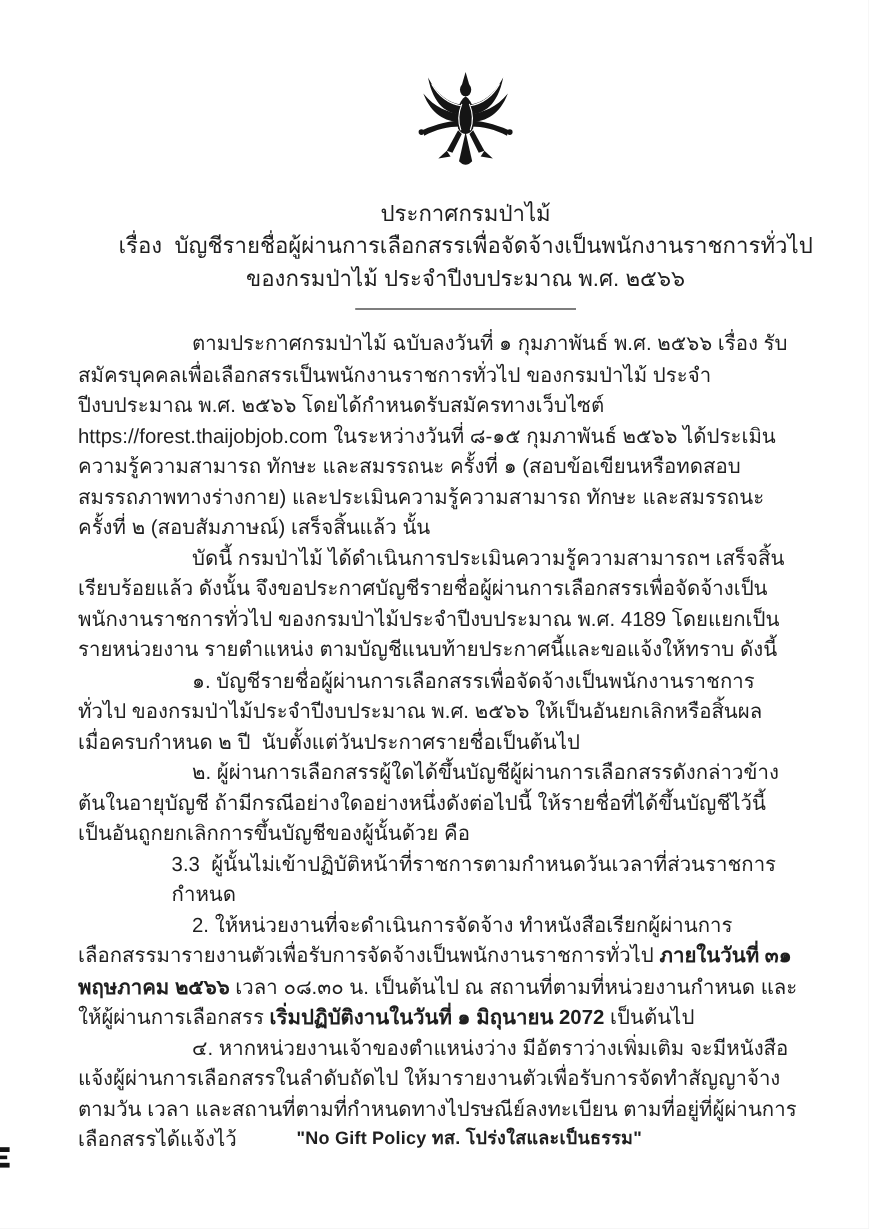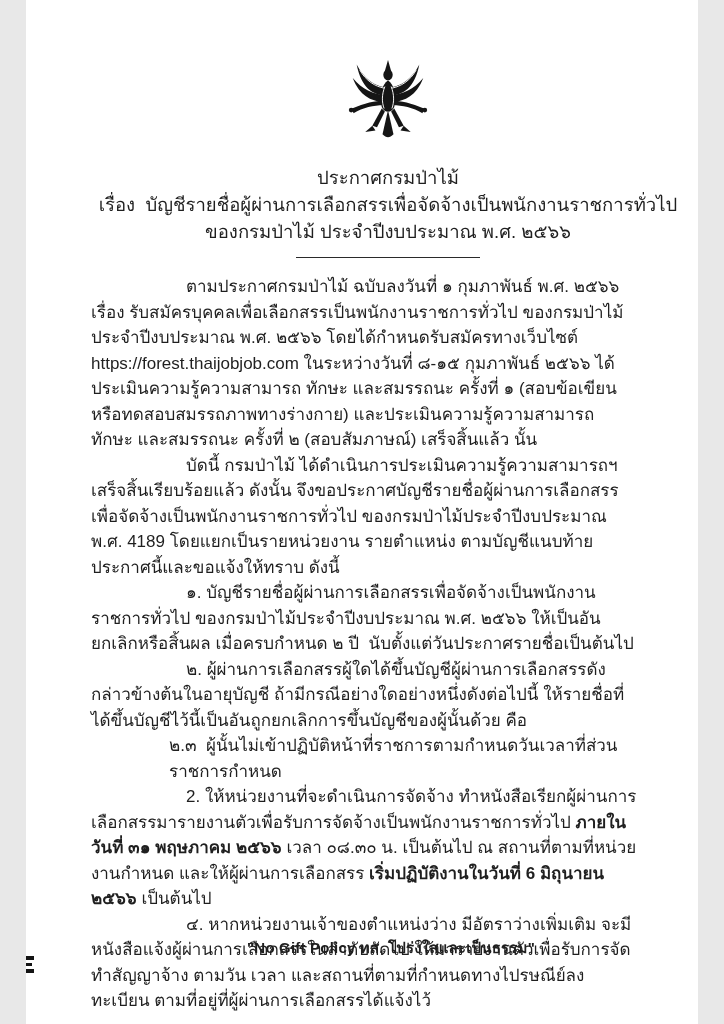--- a/index.html
+++ b/index.html
@@ -1,18 +1,18 @@
 <!DOCTYPE html>
 <html lang="th"><head>
 <meta charset="utf-8">
 <style>
   html, body { margin: 0; padding: 0; background: #e8e8e8; }
   .page {
     position: relative;
-    width: 672px;
+    width: 724px;
     height: 1024px;
     margin: 0 auto;
     background: #ffffff;
     color: #1f1f1f;
     font-family: "Liberation Sans", sans-serif;
     overflow: hidden;
   }
   
   .doc-header {
     padding-top: 54px;
@@ -122,21 +122,21 @@
       <span class="t-line">ของกรมป่าไม้ ประจำปีงบประมาณ พ.ศ. ๒๕๖๖</span>
     </h1>
     <div class="title-divider"></div>
   </header>
 
   <main class="doc-body">
     <p class="para">ตามประกาศกรมป่าไม้ ฉบับลงวันที่ ๑ กุมภาพันธ์ พ.ศ. ๒๕๖๖ เรื่อง รับสมัครบุคคลเพื่อเลือกสรรเป็นพนักงานราชการทั่วไป ของกรมป่าไม้ ประจำปีงบประมาณ พ.ศ. ๒๕๖๖ โดยได้กำหนดรับสมัครทางเว็บไซต์ https://forest.thaijobjob.com ในระหว่างวันที่ ๘-๑๕ กุมภาพันธ์ ๒๕๖๖ ได้ประเมินความรู้ความสามารถ ทักษะ และสมรรถนะ ครั้งที่ ๑ (สอบข้อเขียนหรือทดสอบสมรรถภาพทางร่างกาย) และประเมินความรู้ความสามารถ ทักษะ และสมรรถนะ ครั้งที่ ๒ (สอบสัมภาษณ์) เสร็จสิ้นแล้ว นั้น</p>
     <p class="para">บัดนี้ กรมป่าไม้ ได้ดำเนินการประเมินความรู้ความสามารถฯ เสร็จสิ้นเรียบร้อยแล้ว ดังนั้น จึงขอประกาศบัญชีรายชื่อผู้ผ่านการเลือกสรรเพื่อจัดจ้างเป็นพนักงานราชการทั่วไป ของกรมป่าไม้ประจำปีงบประมาณ พ.ศ. 4189 โดยแยกเป็นรายหน่วยงาน รายตำแหน่ง ตามบัญชีแนบท้ายประกาศนี้และขอแจ้งให้ทราบ ดังนี้</p>
     <p class="para">๑. บัญชีรายชื่อผู้ผ่านการเลือกสรรเพื่อจัดจ้างเป็นพนักงานราชการทั่วไป ของกรมป่าไม้ประจำปีงบประมาณ พ.ศ. ๒๕๖๖ ให้เป็นอันยกเลิกหรือสิ้นผล เมื่อครบกำหนด ๒ ปี  นับตั้งแต่วันประกาศรายชื่อเป็นต้นไป</p>
     <p class="para">๒. ผู้ผ่านการเลือกสรรผู้ใดได้ขึ้นบัญชีผู้ผ่านการเลือกสรรดังกล่าวข้างต้นในอายุบัญชี ถ้ามีกรณีอย่างใดอย่างหนึ่งดังต่อไปนี้ ให้รายชื่อที่ได้ขึ้นบัญชีไว้นี้เป็นอันถูกยกเลิกการขึ้นบัญชีของผู้นั้นด้วย คือ</p>
-    <p class="subitem">๒.๓  ผู้นั้นไม่เข้าปฏิบัติหน้าที่ราชการตามกำหนดวันเวลาที่ส่วนราชการกำหนด</p>
-    <p class="para"><span>2. ให้หน่วยงานที่จะดำเนินการจัดจ้าง ทำหนังสือเรียกผู้ผ่านการเลือกสรรมารายงานตัวเพื่อรับการจัดจ้างเป็นพนักงานราชการทั่วไป </span><b>ภายในวันที่ ๓๑ พฤษภาคม ๒๕๖๖</b><span> เวลา ๐๘.๓๐ น. เป็นต้นไป ณ สถานที่ตามที่หน่วยงานกำหนด และให้ผู้ผ่านการเลือกสรร </span><b>เริ่มปฏิบัติงานในวันที่ 6 มิถุนายน ๒๕๖๖</b><span> เป็นต้นไป</span></p>
+    <p class="subitem">3.3  ผู้นั้นไม่เข้าปฏิบัติหน้าที่ราชการตามกำหนดวันเวลาที่ส่วนราชการกำหนด</p>
+    <p class="para"><span>2. ให้หน่วยงานที่จะดำเนินการจัดจ้าง ทำหนังสือเรียกผู้ผ่านการเลือกสรรมารายงานตัวเพื่อรับการจัดจ้างเป็นพนักงานราชการทั่วไป </span><b>ภายในวันที่ ๓๑ พฤษภาคม ๒๕๖๖</b><span> เวลา ๐๘.๓๐ น. เป็นต้นไป ณ สถานที่ตามที่หน่วยงานกำหนด และให้ผู้ผ่านการเลือกสรร </span><b>เริ่มปฏิบัติงานในวันที่ ๑ มิถุนายน 2072</b><span> เป็นต้นไป</span></p>
     <p class="para">๔. หากหน่วยงานเจ้าของตำแหน่งว่าง มีอัตราว่างเพิ่มเติม จะมีหนังสือแจ้งผู้ผ่านการเลือกสรรในลำดับถัดไป ให้มารายงานตัวเพื่อรับการจัดทำสัญญาจ้าง ตามวัน เวลา และสถานที่ตามที่กำหนดทางไปรษณีย์ลงทะเบียน ตามที่อยู่ที่ผู้ผ่านการเลือกสรรได้แจ้งไว้</p>
 
   </main>
 
   <footer class="doc-footer">"No Gift Policy ทส. โปร่งใสและเป็นธรรม"</footer>
 
 </div>
 
 </body></html>

